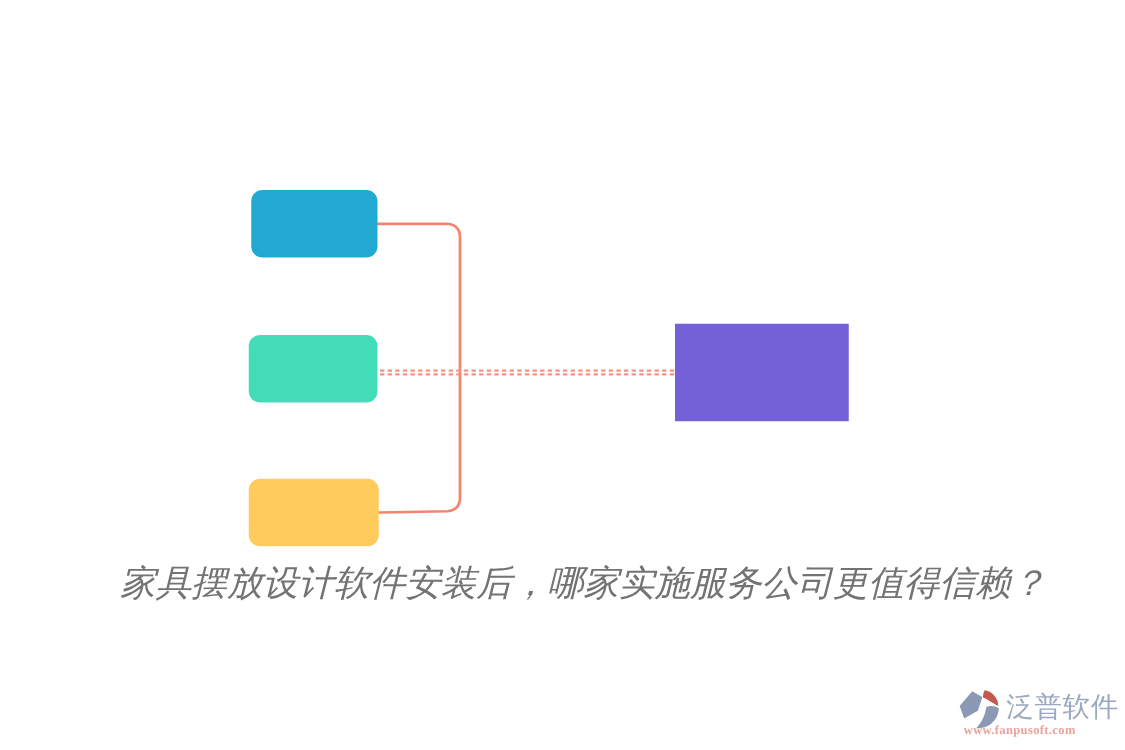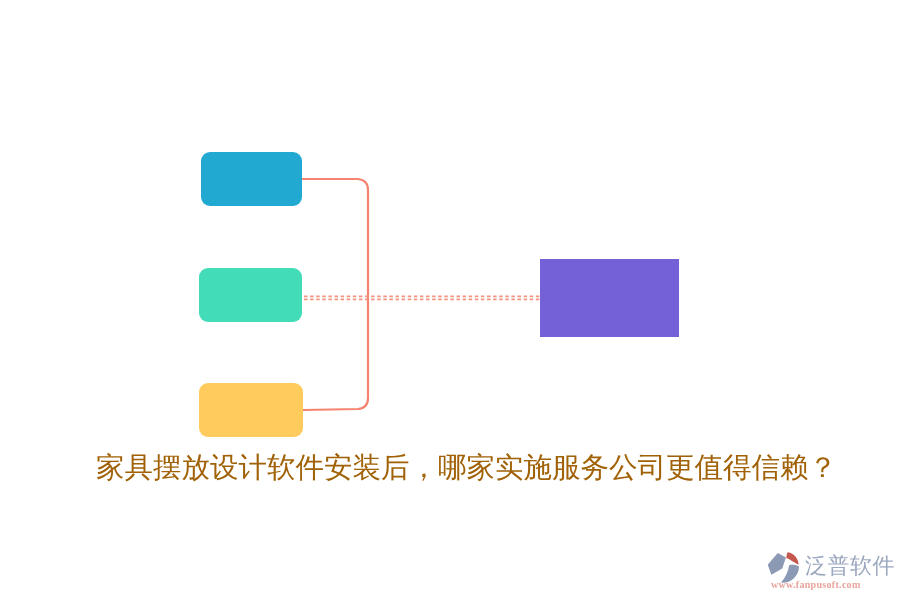--- a/index.html
+++ b/index.html
@@ -89,21 +89,21 @@
     <path d="M302 179 L358 179 Q368 180 368 190 L368 398 Q368 408 358 409 L303 410" stroke-width="2.2" stroke-linecap="round" style="stroke: rgb(245, 131, 111);"></path>
     <line x1="304" y1="296.4" x2="540" y2="296.4" stroke-width="1.8" stroke-dasharray="3.5 2.6" style="stroke: rgb(242, 148, 128);"></line>
     <line x1="304" y1="299.4" x2="540" y2="299.4" stroke-width="1.8" stroke-dasharray="3.5 2.6" style="stroke: rgb(242, 148, 128);"></line>
   </svg>
 
   <div class="node node-topic-1" style="background: rgb(33, 169, 210);"></div>
   <div class="node node-topic-2" style="background: rgb(67, 220, 185);"></div>
   <div class="node node-topic-3" style="background: rgb(255, 203, 92);"></div>
   <div class="node node-result" style="background: rgb(117, 97, 215);"></div>
 
-  <div class="heading" style="color: #a16207;">家具摆放设计软件安装后，哪家实施服务公司更值得信赖？</div>
+  <div class="heading" style="color: #737373; font-style: italic;">家具摆放设计软件安装后，哪家实施服务公司更值得信赖？</div>
 
   <div class="watermark">
     <svg class="watermark-icon" viewBox="0 0 44 40" aria-hidden="true">
       <path d="M3 16 L14 3 L23 8 L19 20 L7 27 Z" style="fill: rgb(140, 153, 181);"></path>
       <path d="M25 2 C32 3 37 9 37 16 L30 12 C27 10 25 9 23.5 8.5 C23.5 6 24 4 25 2 Z" style="fill: rgb(196, 87, 78);"></path>
       <path d="M37.5 18 C37 28 29 36.5 17.5 35.5 C22.5 30 25.5 24 26.5 16.5 C30.5 15.5 34.5 16 37.5 18 Z" style="fill: rgb(140, 153, 181);"></path>
     </svg>
     <div class="watermark-brand" style="color: rgb(156, 168, 192);">泛普软件</div>
     <div class="watermark-url" style="color: rgb(233, 163, 155);">www.fanpusoft.com</div>
   </div>

